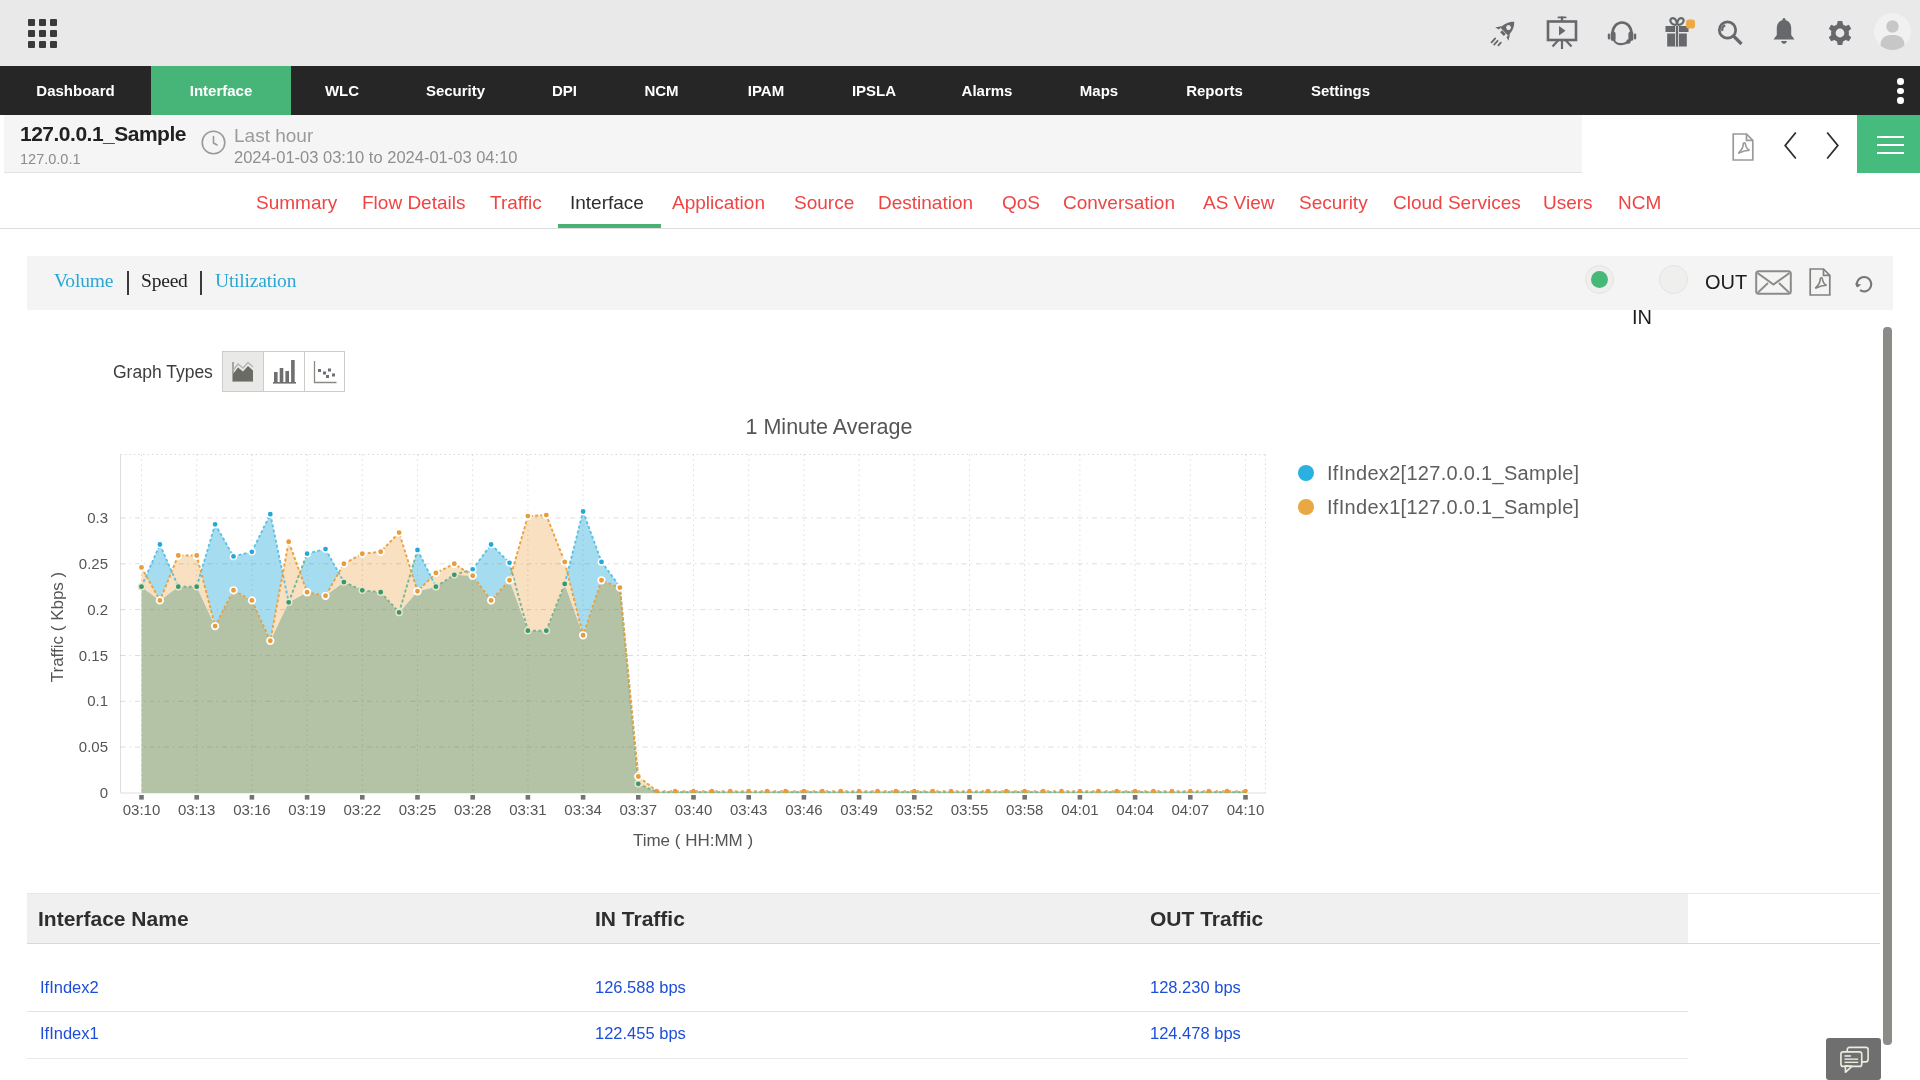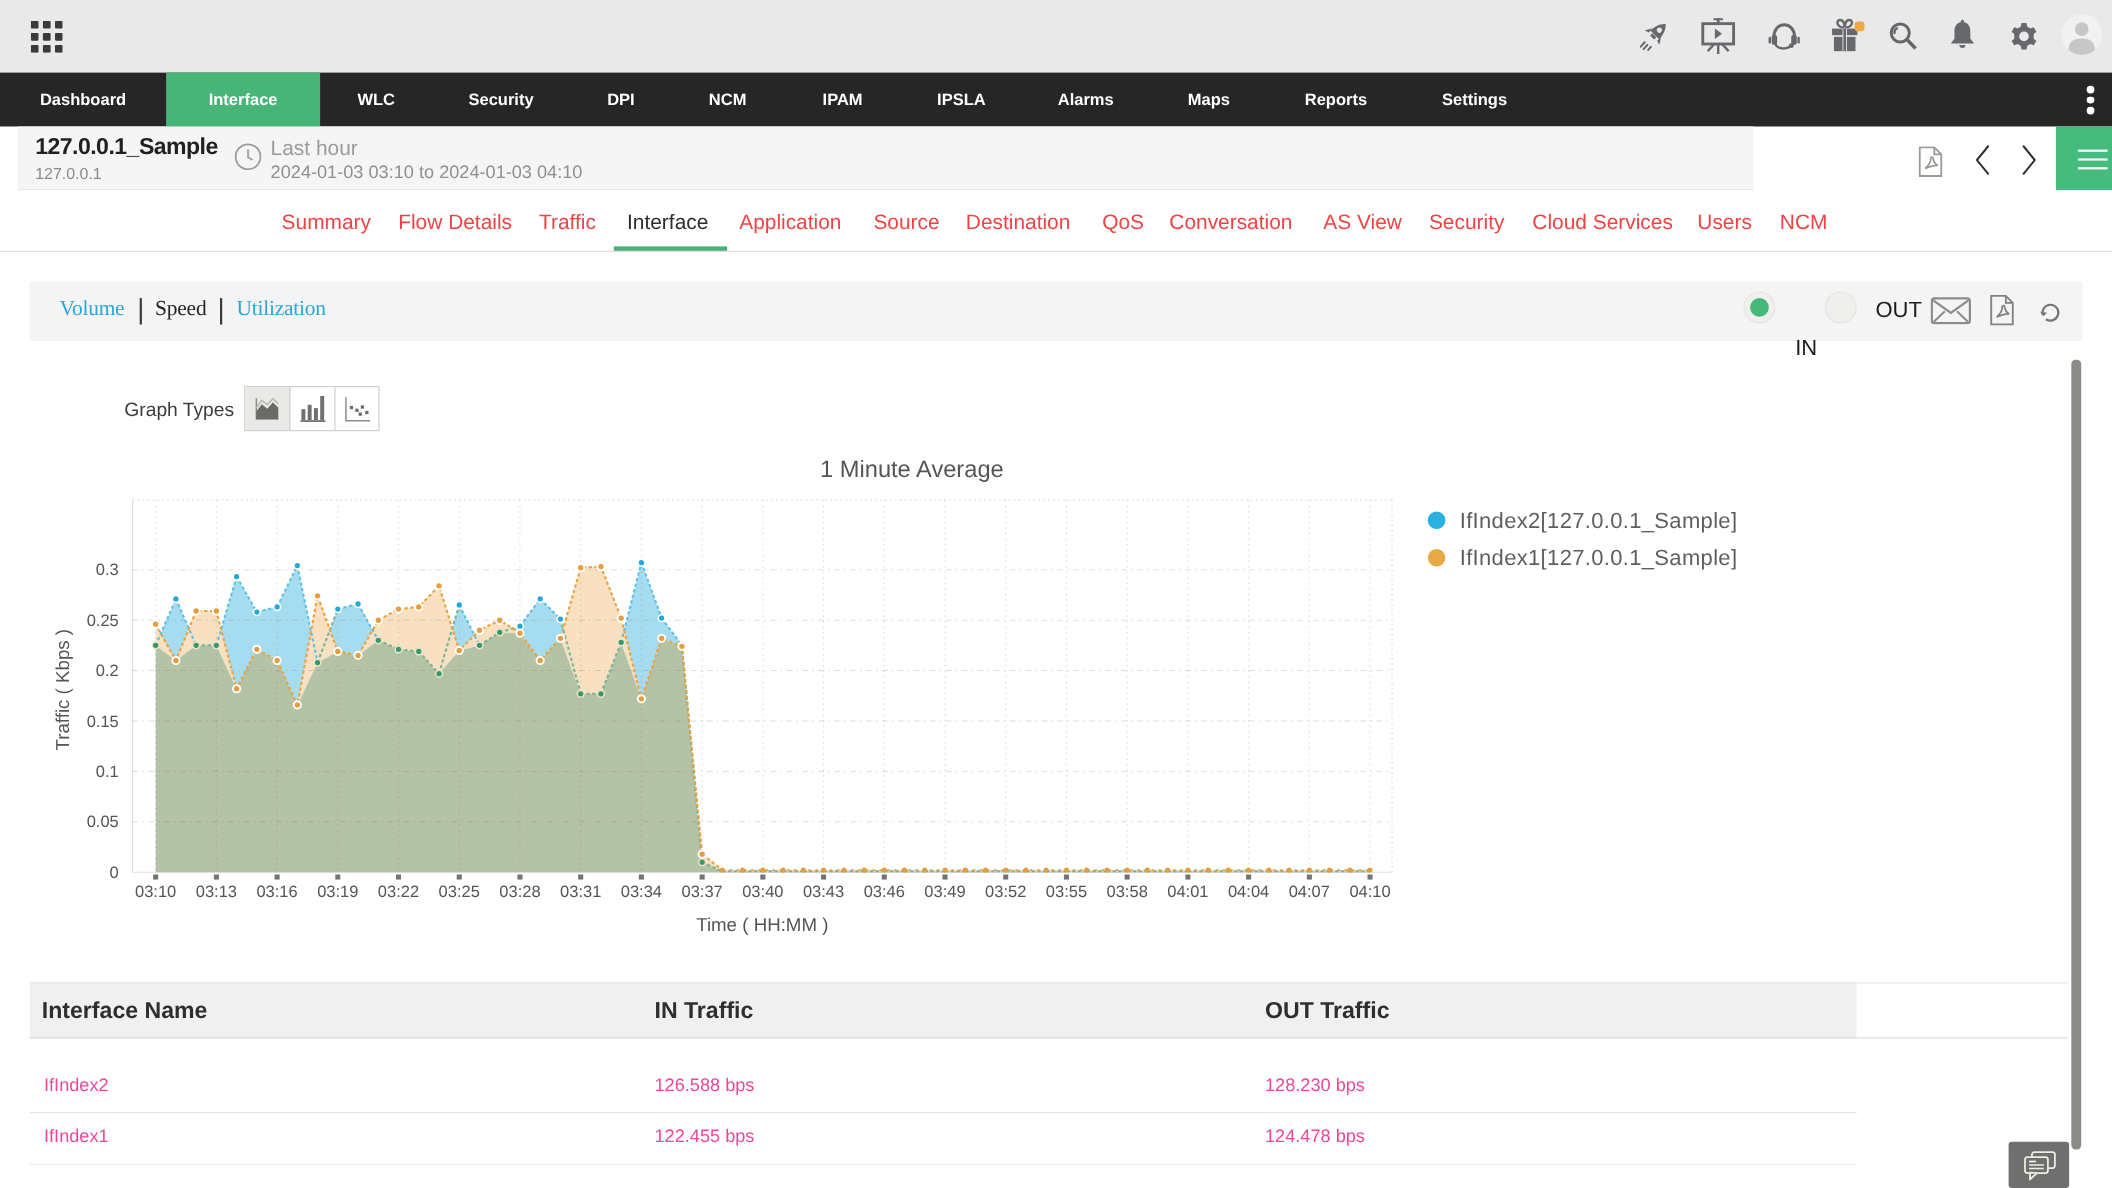--- a/index.html
+++ b/index.html
@@ -16,21 +16,21 @@
 
 
 #nav { position:absolute; left:0; top:66px; width:1920px; height:49px; background:#262626; }
 .nv { position:absolute; top:0; height:49px; line-height:49px; color:#fff; font-size:15px;
   font-weight:bold; text-align:center; }
 .nv.act { background:#47b578; }
 #dots3 { position:absolute; right:16px; top:12px; width:7px; }
 #dots3 div { width:6.6px; height:6.6px; border-radius:50%; background:#fff; margin-bottom:3px; }
 
 
-#sub { position:absolute; left:16px; top:115px; width:1578px; height:58px; background:#f5f5f5;
+#sub { position:absolute; left:4px; top:115px; width:1578px; height:58px; background:#f5f5f5;
   border-bottom:1px solid #e3e3e3; }
 #devname { position:absolute; left:16px; top:7px; font-size:21px; letter-spacing:-0.5px; font-weight:bold; color:#212121; }
 #devip { position:absolute; left:16px; top:36px; font-size:14.5px; color:#8b8b8b; }
 #lasthour { position:absolute; left:230px; top:10px; font-size:19px; color:#9b9b9b; }
 #daterange { position:absolute; left:230px; top:33px; font-size:16.5px; color:#8f8f8f; }
 #greenbox { position:absolute; left:1853px; top:0; width:67px; height:58px; background:#45bb7d; }
 #greenbox div { position:absolute; left:20px; width:27px; height:2px; background:#fff; }
 
 
 #tabs { position:absolute; left:0; top:173px; width:1920px; height:56px; background:#fff;
@@ -60,21 +60,21 @@
 .gtb.b2 { left:41px; border-right:1px solid #ccc; }
 .gtb.b3 { left:82px; }
 
 
 #tbl { position:absolute; left:0; top:893px; width:1920px; }
 #thead { position:absolute; left:27px; top:0; width:1661px; height:51px; background:#f0f0f0;
   border-top:1px solid #e7e7e7; border-bottom:1px solid #d9d9d9; }
 #thead2 { position:absolute; left:1688px; top:0; width:192px; height:51px; background:#fff;
   border-top:1px solid #e7e7e7; border-bottom:1px solid #d9d9d9; }
 .th { position:absolute; top:14px; font-size:21px; font-weight:bold; color:#2e2e2e; }
-.td { position:absolute; font-size:16.5px; color:#ec4899; }
+.td { position:absolute; font-size:16.5px; color:#1d4ed8; }
 #r1line { position:absolute; left:27px; top:118px; width:1661px; height:1px; background:#e2e2e2; }
 #r2line { position:absolute; left:27px; top:165px; width:1661px; height:1px; background:#e9e9e9; }
 
 
 #sbar { position:absolute; left:1883px; top:327px; width:9px; height:718px; background:#8b8b88;
   border-radius:4px; }
 #chat { position:absolute; left:1826px; top:1038px; width:55px; height:42px; background:#6f6f6f;
   border-radius:3px; }
 </style>
 </head>

